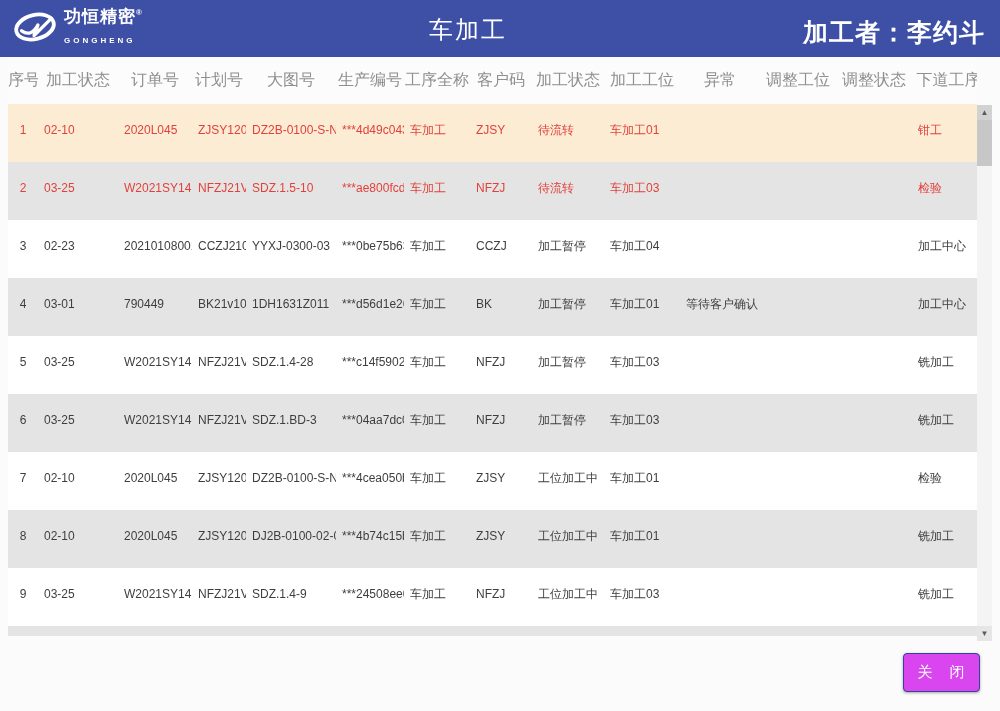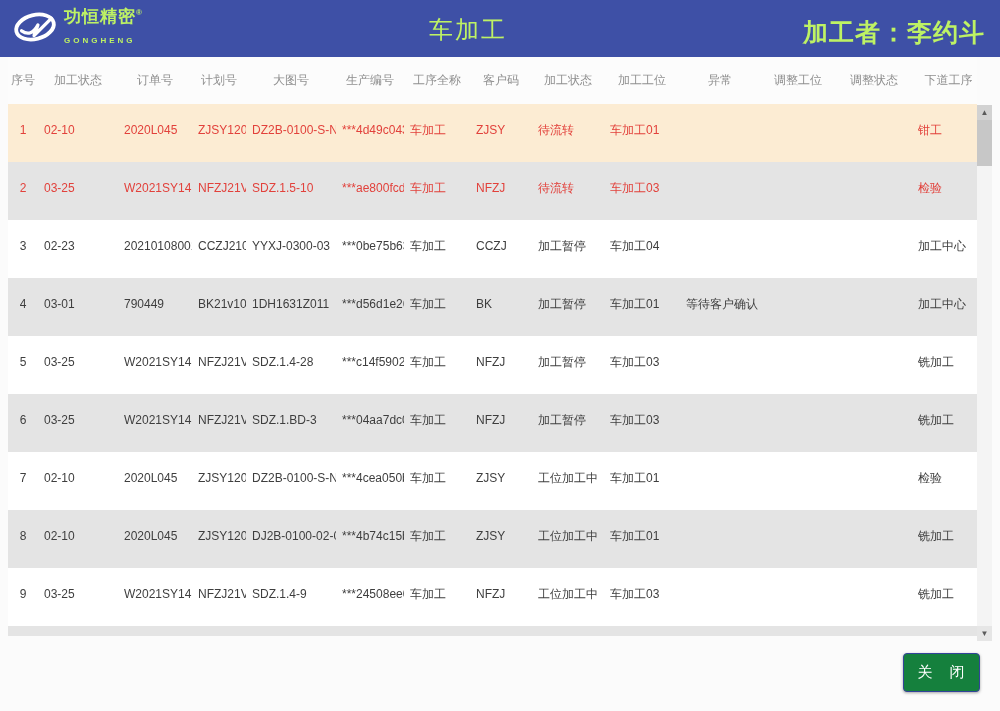--- a/index.html
+++ b/index.html
@@ -6,42 +6,42 @@
   html,body { width:1000px; height:711px; overflow:hidden; }
   body {
     font-family:"Liberation Sans","DejaVu Sans",sans-serif;
     background:#fbfbfb; position:relative;
     --cols:30px 80px 74px 54px 90px 68px 66px 62px 72px 76px 80px 76px 76px 73px;
   }
 
   
   .appbar {
     position:absolute; left:0; top:0; width:1000px; height:57px;
-    background:#3e50a6; color:#bef264;
+    background:#3e50a6; color:#ffffff;
   }
   .brand { position:absolute; left:12px; top:8px; display:flex; align-items:center; gap:6px; }
   .brand svg { display:block; }
   .brand-text { line-height:1; }
   .brand-cn { font-size:17px; font-weight:700; letter-spacing:1px; }
   .brand-reg { font-size:8px; vertical-align:super; }
   .brand-en { font-size:8px; letter-spacing:3px; font-weight:700; margin-top:12px; }
   .app-title {
     position:absolute; left:468px; top:14px; transform:translateX(-50%);
     font-size:24px; letter-spacing:2px;
   }
   .operator {
     position:absolute; right:15px; top:16px; font-size:25px; font-weight:700; letter-spacing:1px;
   }
 
   
   .grid-area { position:absolute; left:8px; top:57px; width:969px; overflow:hidden; }
   .hrow {
     display:grid; grid-template-columns:var(--cols);
     height:47px; align-items:center;
-    color:#8f8f8f; font-size:12px; text-align:center; background:#fcfcfc;
+    color:#8f8f8f; font-size:16px; text-align:center; background:#fcfcfc;
   }
   .hcell { white-space:nowrap; overflow:hidden; }
 
   
   .row {
     display:grid; grid-template-columns:var(--cols);
     height:58px; align-items:center;
     border-bottom:6px solid transparent; background-clip:padding-box;
     font-size:12px; cursor:default;
   }
@@ -67,21 +67,21 @@
   .sb-down { bottom:0; background:#e6e6e6; }
   .sb-thumb { position:absolute; left:0; top:15px; width:15px; height:46px; background:#c7c7c7; }
 
   
   .footer {
     position:absolute; right:20px; bottom:19px;
     display:flex; gap:30px;
   }
   .btn {
     min-width:77px; height:39px; padding:0 10px;
-    background:#15803d; color:#fff; font-size:15px; letter-spacing:1px;
+    background:#d946ef; color:#fff; font-size:15px; letter-spacing:1px;
     border:1px solid #33439a; border-radius:4px;
     box-shadow:0 1px 3px rgba(0,0,0,.35);
     font-family:inherit; cursor:pointer;
   }
 </style>
 </head>
 <body>
 
 <div class="appbar">
   <div class="brand">

